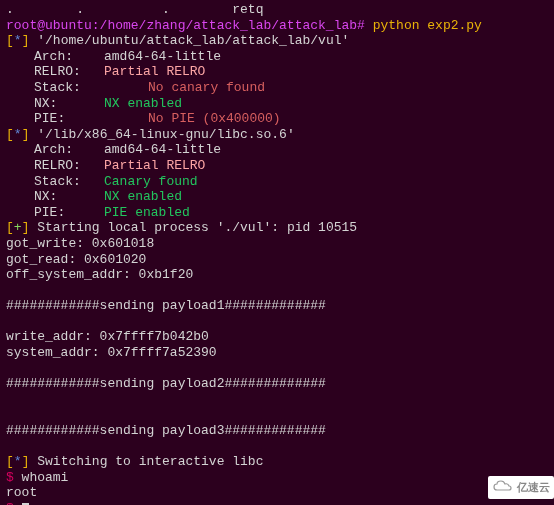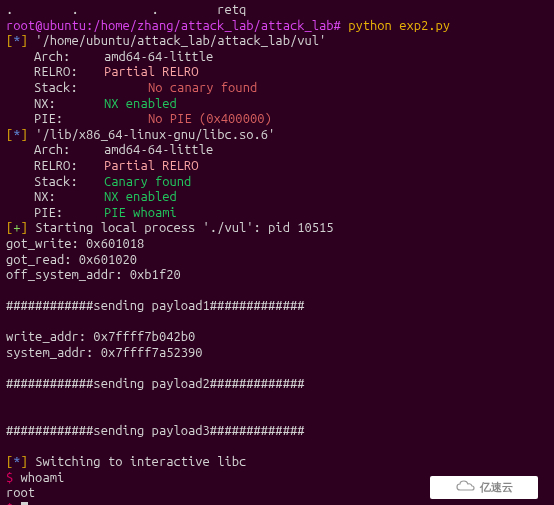--- a/index.html
+++ b/index.html
@@ -8,48 +8,48 @@
       font-family: 'Ubuntu Mono', 'DejaVu Sans Mono', monospace;
       font-size: 13px;
       line-height: 1.2;
       color: #d3d3d3;
       width: 554px;
       height: 505px;
       overflow: hidden;
       padding: 2px 6px;
       position: relative;
     }
-    .line { white-space: pre; }
+    .line { white-space: pre; font-family: Liberation Mono, monospace; }
     .prompt { color: #d946ef; }
     .star { color: #5f87d7; }
     .plus { color: #87d75f; }
     .yellow { color: #fca5a5; }
     .red { color: #d75f5f; margin-left: 44px; }
     .green { color: #22c55e; }
     .white { color: #eab308; }
     .dollar { color: #d7005f; }
     .cursor {
       display: inline-block;
       width: 7px;
       height: 13px;
       background: #d3d3d3;
       vertical-align: text-bottom;
     }
     .indent { padding-left: 28px; }
     .blank { height: 15.6px; }
     .watermark {
       position: absolute;
       bottom: 6px;
-      right: 16px;
+      right: 0;
       background: #fff;
       color: #888;
       font-family: sans-serif;
       font-size: 11px;
       font-weight: bold;
-      padding: 4px 25px;
+      padding: 4px 4px;
       border-radius: 2px;
       display: flex;
       align-items: center;
       gap: 5px;
     }
     .watermark-icon {
       display: inline-block;
     }
     .kv-key { display: inline-block; width: 70px; }
   </style>
@@ -67,21 +67,21 @@
 <div class="line indent"><span class="kv-key">Stack:</span><span class="red">No canary found</span></div>
 <div class="line indent"><span class="kv-key">NX:</span><span class="green">NX enabled</span></div>
 <div class="line indent"><span class="kv-key">PIE:</span><span class="red">No PIE (0x400000)</span></div>
 
 <div class="line"><span class="white">[</span><span class="star">*</span><span class="white">] </span><span>'/lib/x86_64-linux-gnu/libc.so.6'</span></div>
 
 <div class="line indent"><span class="kv-key">Arch:</span><span>amd64-64-little</span></div>
 <div class="line indent"><span class="kv-key">RELRO:</span><span class="yellow">Partial RELRO</span></div>
 <div class="line indent"><span class="kv-key">Stack:</span><span class="green">Canary found</span></div>
 <div class="line indent"><span class="kv-key">NX:</span><span class="green">NX enabled</span></div>
-<div class="line indent"><span class="kv-key">PIE:</span><span class="green">PIE whoami</span></div>
+<div class="line indent"><span class="kv-key">PIE:</span><span class="green">PIE enabled</span></div>
 
 <div class="line"><span class="white">[</span><span class="plus">+</span><span class="white">] </span><span>Starting local process './vul': pid 10515</span></div>
 
 <div class="line">got_write: 0x601018</div>
 <div class="line">got_read: 0x601020</div>
 <div class="line">off_system_addr: 0xb1f20</div>
 <div class="blank"></div>
 <div class="line">############sending payload1#############</div>
 <div class="blank"></div>
 <div class="line">write_addr: 0x7ffff7b042b0</div>

